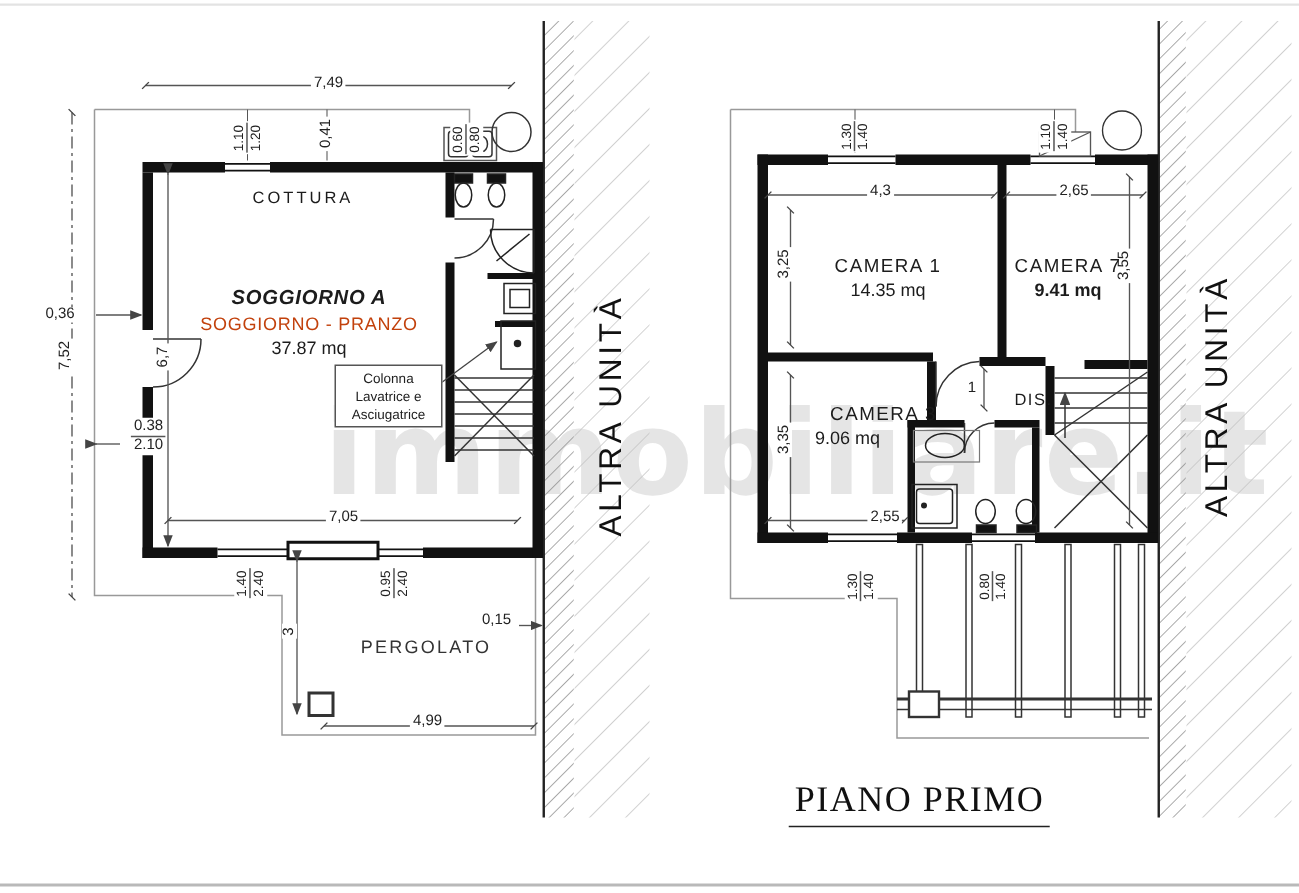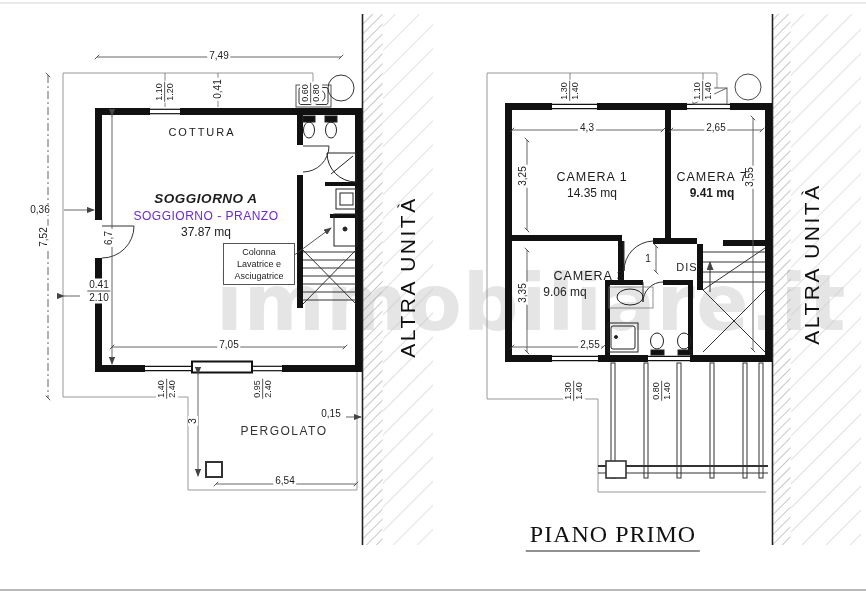--- a/index.html
+++ b/index.html
@@ -16,21 +16,21 @@
   .lbl{position:absolute;z-index:2;white-space:nowrap;transform:translate(-50%,-50%);}
   .dim{font-size:10px;color:#222;background:#fff;padding:0 2px;line-height:1;}
   .rot{transform:translate(-50%,-50%) rotate(-90deg);}
   .vfrac{position:absolute;z-index:2;display:flex;flex-direction:column;align-items:center;
     transform:translate(-50%,-50%) rotate(-90deg);font-size:9px;line-height:1.15;
     background:#fff;color:#222;padding:0 1px;}
   .vfrac .fa{border-bottom:1px solid #555;padding:0 1px;}
   .hfrac{position:absolute;z-index:2;display:flex;flex-direction:column;align-items:center;
     transform:translate(-50%,-50%);font-size:10px;line-height:1.2;background:#fff;color:#222;}
   .hfrac .fa{border-bottom:1px solid #555;padding:0 2px;}
-  .room{font-size:12px;color:#6d28d9;letter-spacing:.5px;}
+  .room{font-size:12px;color:#c2410c;letter-spacing:.5px;}
   .room-name{font-size:12.5px;letter-spacing:1px;}
   .area{font-size:12px;}
   .unitname{font-size:13.5px;font-weight:bold;font-style:italic;letter-spacing:.5px;}
   .kitchen{font-size:11px;letter-spacing:2px;}
   .pergola{font-size:12px;letter-spacing:1.5px;color:#333;}
   .floor-title{font-family:"Liberation Serif",serif;font-size:24px;letter-spacing:1px;
     border-bottom:1.5px solid #222;padding:0 4px 3px 4px;color:#111;}
   .altra{font-size:21px;letter-spacing:2.5px;color:#111;transform:translate(-50%,-50%) rotate(-90deg);}
   .note-box{position:absolute;z-index:2;width:68px;border:1px solid #555;background:#fff;
     font-size:9px;line-height:1.35;text-align:center;padding:2px 1px;color:#222;}
@@ -292,21 +292,21 @@
   <div class="lbl dim rot" style="left:218px;top:89px;">0,41</div>
   <div class="vfrac" style="left:311px;top:93px;">
     <span class="fa">0.60</span>
     <span class="fb">0.80</span>
   </div>
   <div class="lbl kitchen" style="left:202px;top:132px;">COTTURA</div>
   <div class="lbl dim" style="left:40px;top:210px;">0,36</div>
   <div class="lbl dim rot" style="left:44px;top:237px;">7,52</div>
   <div class="lbl dim rot" style="left:109px;top:238px;">6,7</div>
   <div class="hfrac" style="left:99px;top:291px;">
-    <span class="fa">0.41</span>
+    <span class="fa">0.38</span>
     <span class="fb">2.10</span>
   </div>
   <div class="lbl unitname" style="left:206px;top:198px;">SOGGIORNO A</div>
   <div class="lbl room" style="left:206px;top:216px;">SOGGIORNO - PRANZO</div>
   <div class="lbl area" style="left:206px;top:232px;">37.87 mq</div>
   <div class="note-box" style="left:223px;top:243px;">
     <div>Colonna</div>
     <div>Lavatrice e</div>
     <div>Asciugatrice</div>
   </div>
@@ -315,21 +315,21 @@
     <span class="fa">1.40</span>
     <span class="fb">2.40</span>
   </div>
   <div class="vfrac" style="left:263px;top:389px;">
     <span class="fa">0.95</span>
     <span class="fb">2.40</span>
   </div>
   <div class="lbl dim rot" style="left:193px;top:421px;">3</div>
   <div class="lbl dim" style="left:331px;top:414px;">0,15</div>
   <div class="lbl pergola" style="left:284px;top:431px;">PERGOLATO</div>
-  <div class="lbl dim" style="left:285px;top:481px;">6,54</div>
+  <div class="lbl dim" style="left:285px;top:481px;">4,99</div>
   <div class="lbl altra" style="left:408px;top:277px;">ALTRA UNITÀ</div>
 
   <div class="vfrac" style="left:570px;top:91px;">
     <span class="fa">1.30</span>
     <span class="fb">1.40</span>
   </div>
   <div class="vfrac" style="left:703px;top:91px;">
     <span class="fa">1.10</span>
     <span class="fb">1.40</span>
   </div>

